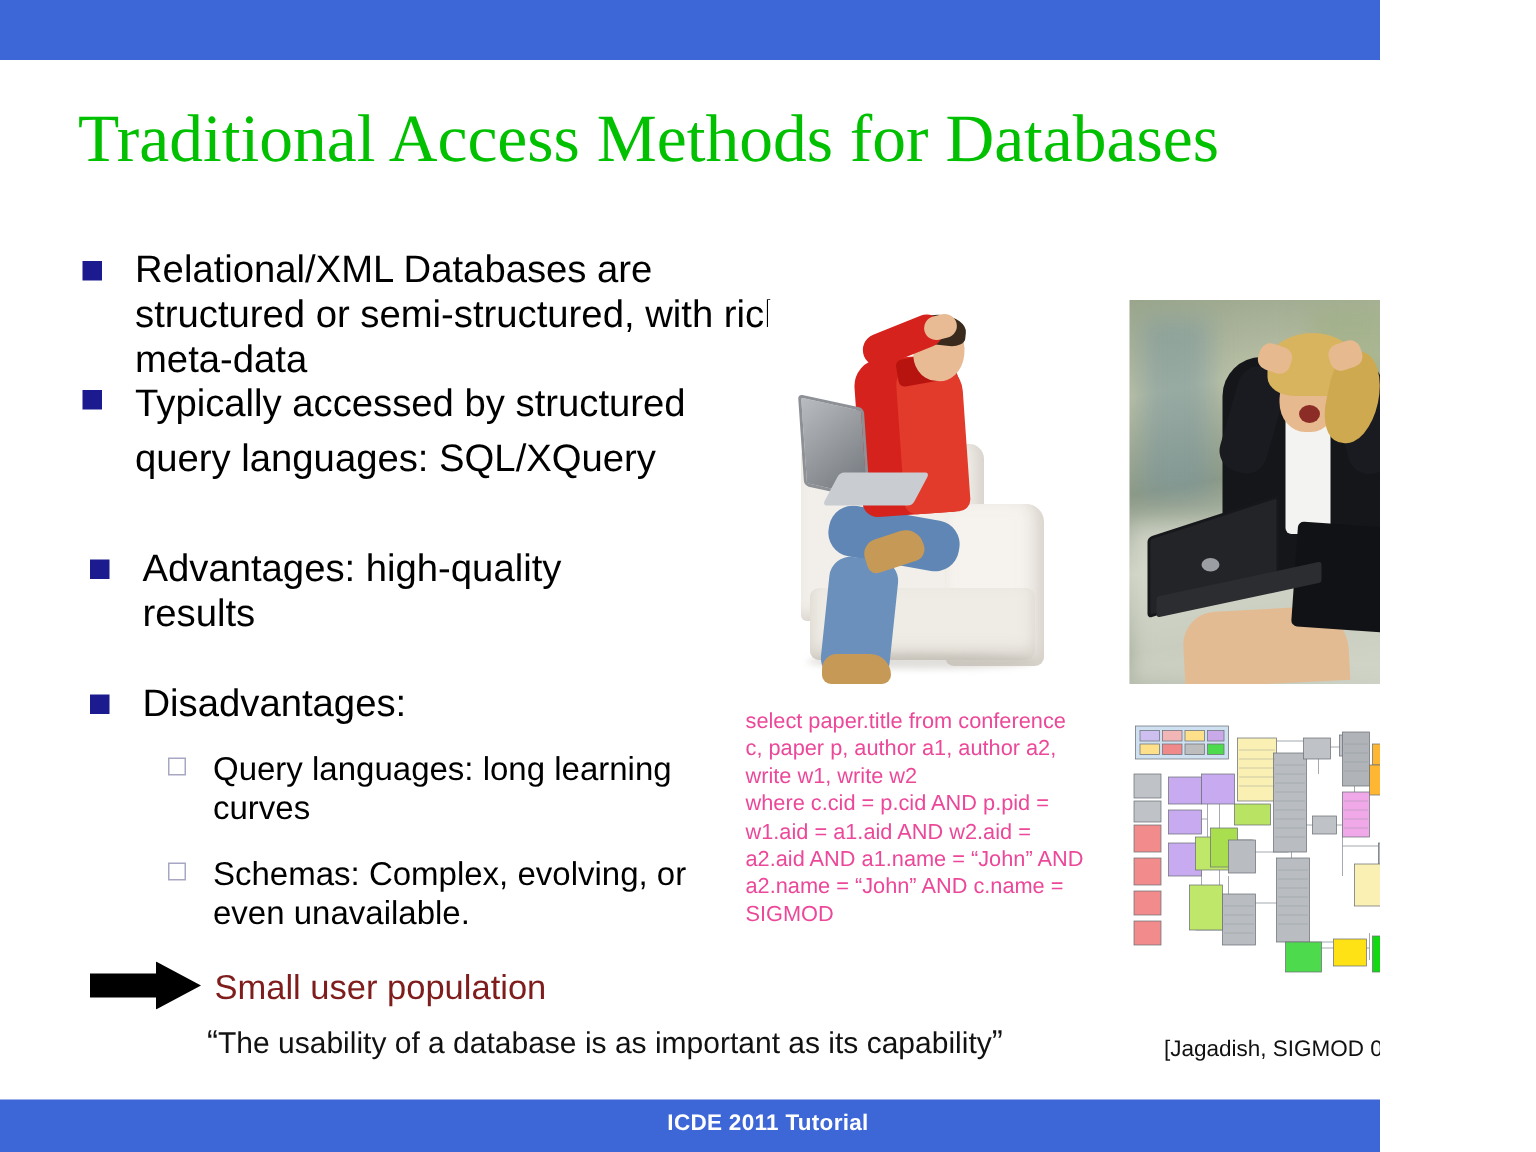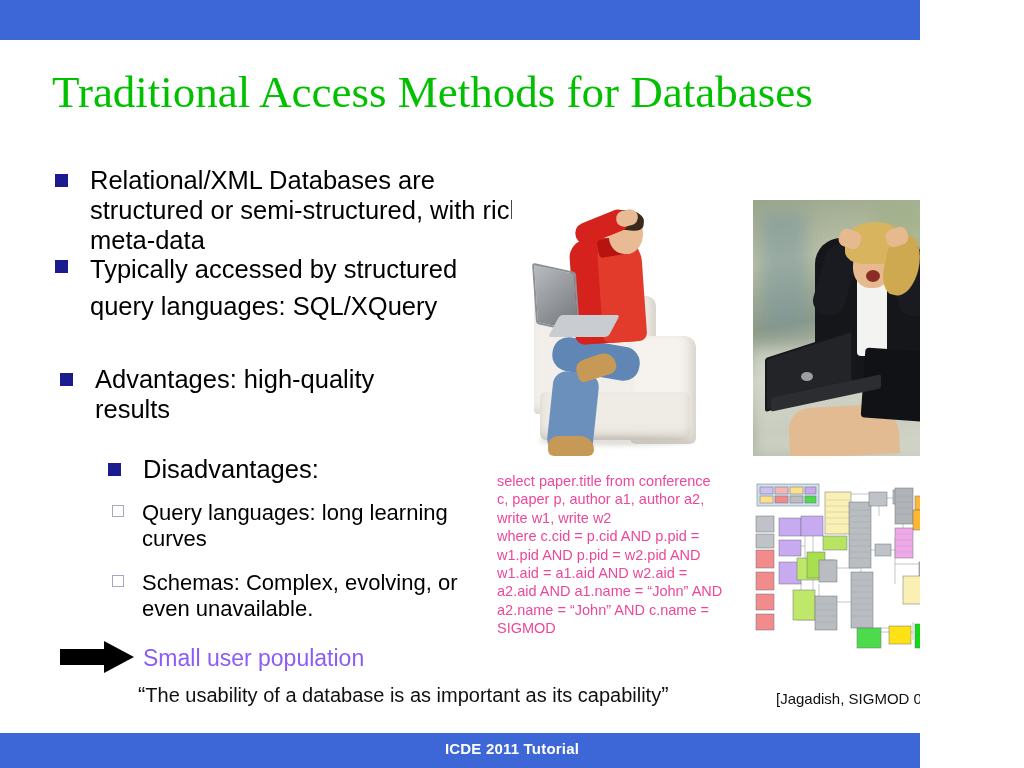--- a/index.html
+++ b/index.html
@@ -94,21 +94,21 @@
   .arrow-wrap {
     position: absolute;
     left: 60px; top: 641px;
     width: 74px; height: 32px;
   }
   .arrow-wrap svg { display:block; }
   .small-pop {
     position: absolute;
     left: 143px; top: 645px;
     font-size: 23px;
-    color: #8b5cf6;
+    color: #7f1d1d;
     white-space: nowrap;
   }
 
   
   .quote {
     position: absolute;
     left: 138px; top: 682px;
     font-size: 20px;
     color: #111111;
     white-space: nowrap;
@@ -424,21 +424,21 @@
   <div class="bullet" style="left:95px; top:364px; width:330px;">
     <span class="sq"></span>
     <span>Advantages: high-quality results</span>
   </div>
 
   <div class="bullet" style="left:90px; top:251px; width:420px; line-height:1.45;">
     <span class="sq"></span>
     <span>Typically accessed by structured query languages: SQL/XQuery</span>
   </div>
 
-  <div class="bullet" style="left:95px; top:454px; width:330px;margin-left:48px;">
+  <div class="bullet" style="left:95px; top:454px; width:330px;">
     <span class="sq"></span>
     <span>Disadvantages:</span>
   </div>
 
   <div class="sub-bullet" style="left:142px; top:570px; width:345px;">
     <span class="hsq"></span>
     <span>Schemas: Complex, evolving, or even unavailable.</span>
   </div>
 
   <div class="sub-bullet" style="left:142px; top:500px; width:340px;">
@@ -458,21 +458,20 @@
   </div>
   <div class="citation">
     <span>[Jagadish, SIGMOD 07]</span><span class="dot">.</span>
   </div>
 
   <div class="sql-block">
     <div>select paper.title from conference</div>
     <div>c, paper p, author a1, author a2,</div>
     <div>write w1, write w2</div>
     <div>where c.cid = p.cid AND p.pid =</div>
-    <div>w1.pid AND p.pid = w2.pid AND</div>
     <div>w1.aid = a1.aid AND w2.aid =</div>
     <div>a2.aid AND  a1.name = “John” AND</div>
     <div>a2.name = “John” AND c.name =</div>
     <div>SIGMOD</div>
   </div>
 
   <div class="photo-man">
     <div class="pm-chairback"></div>
     <div class="pm-chairarm-r"></div>
     <div class="pm-seat"></div>

